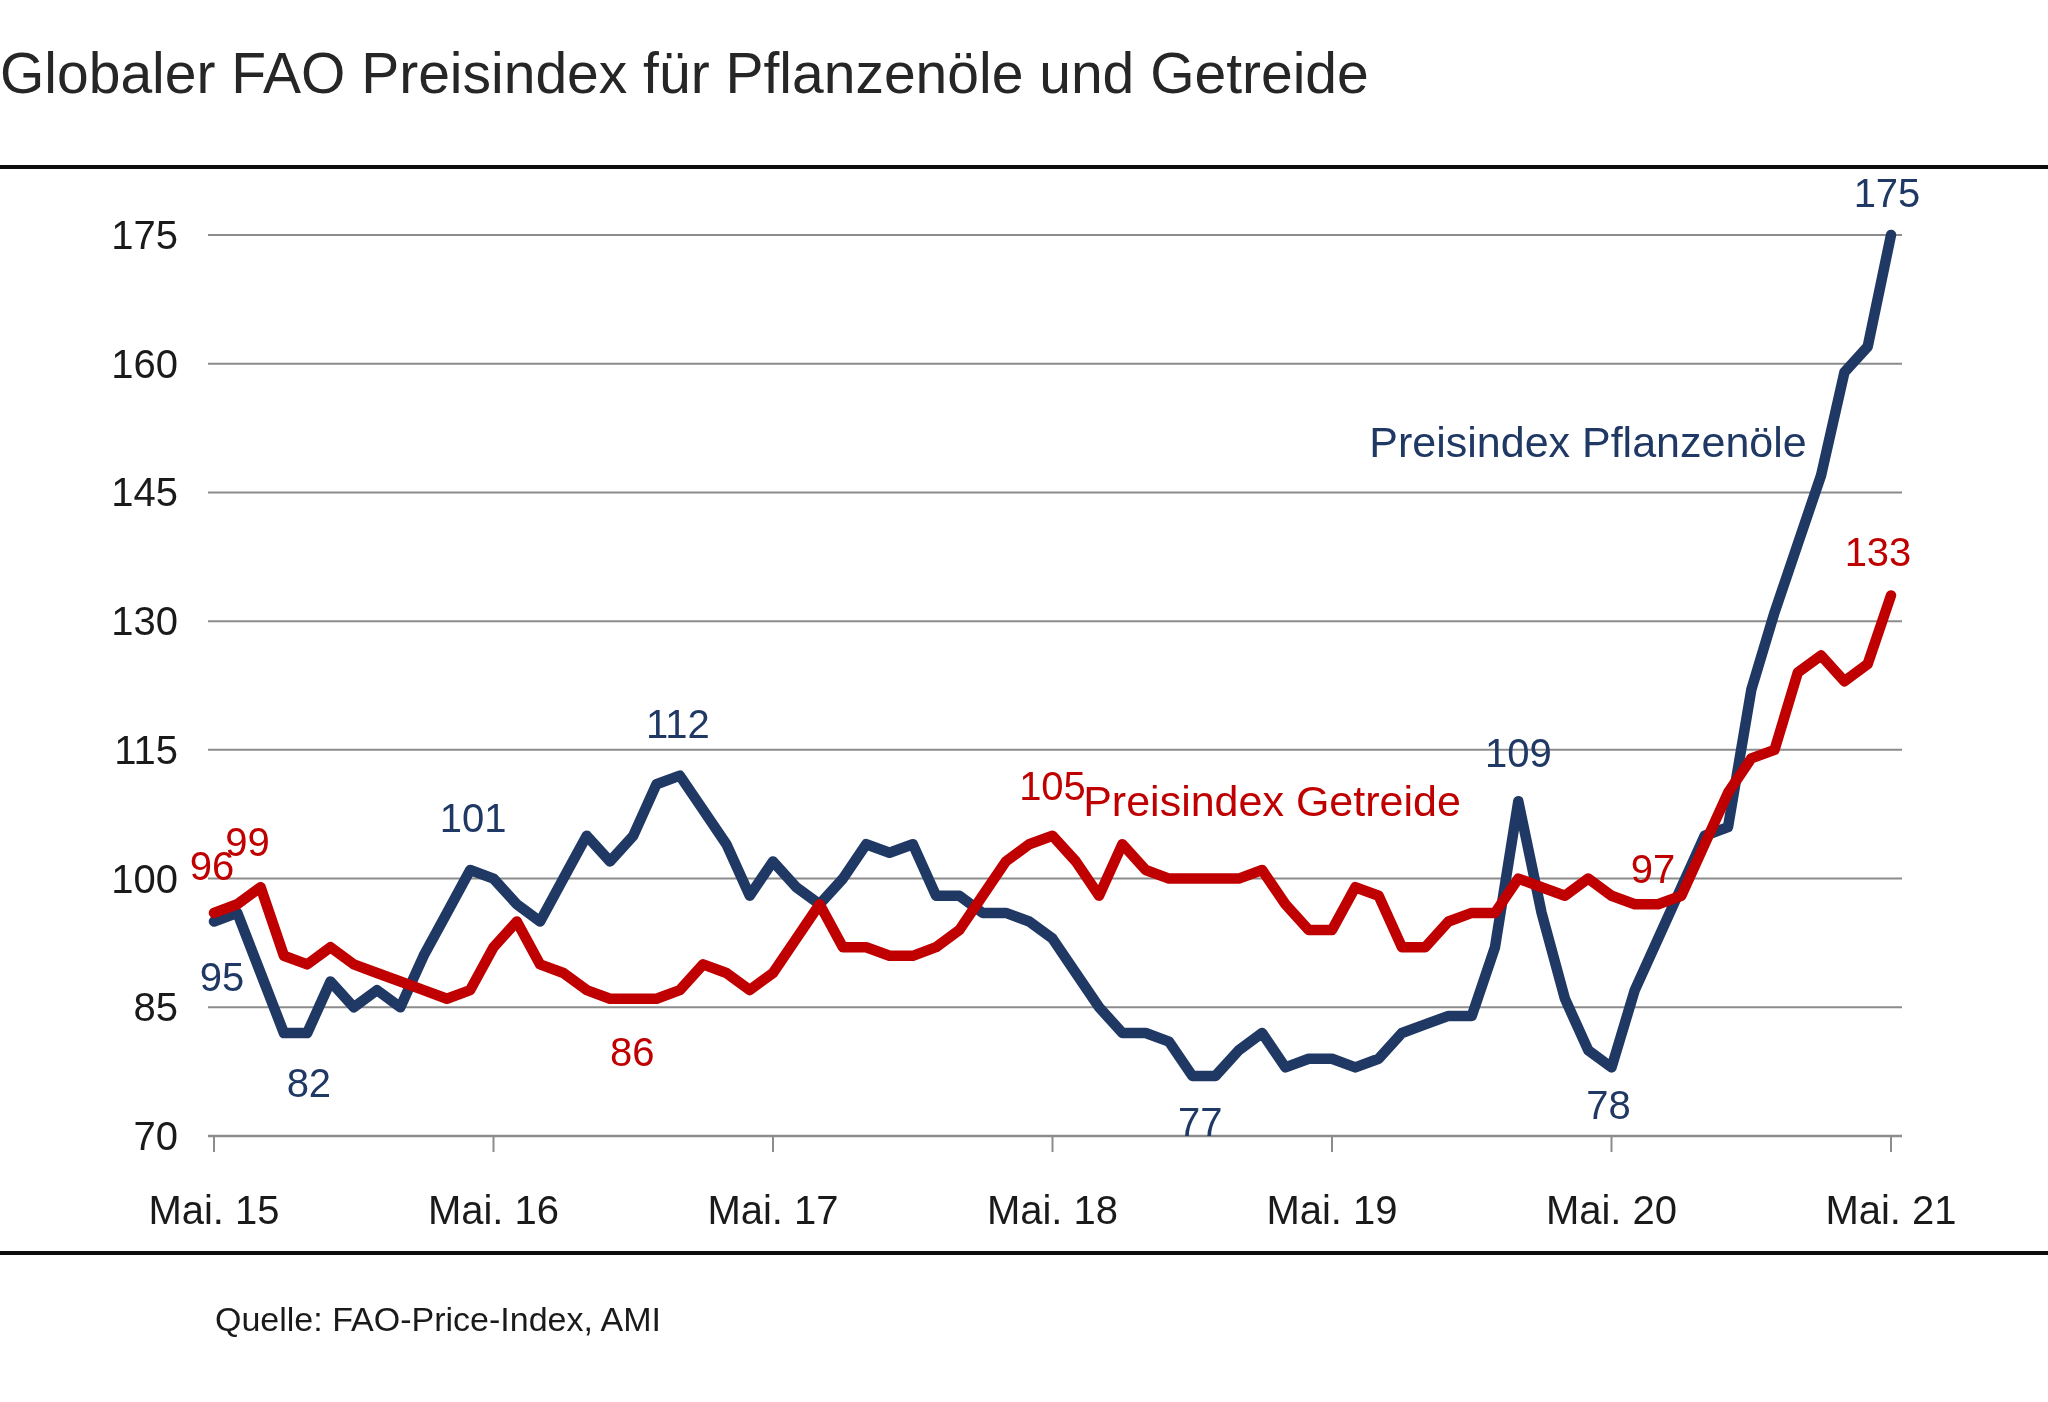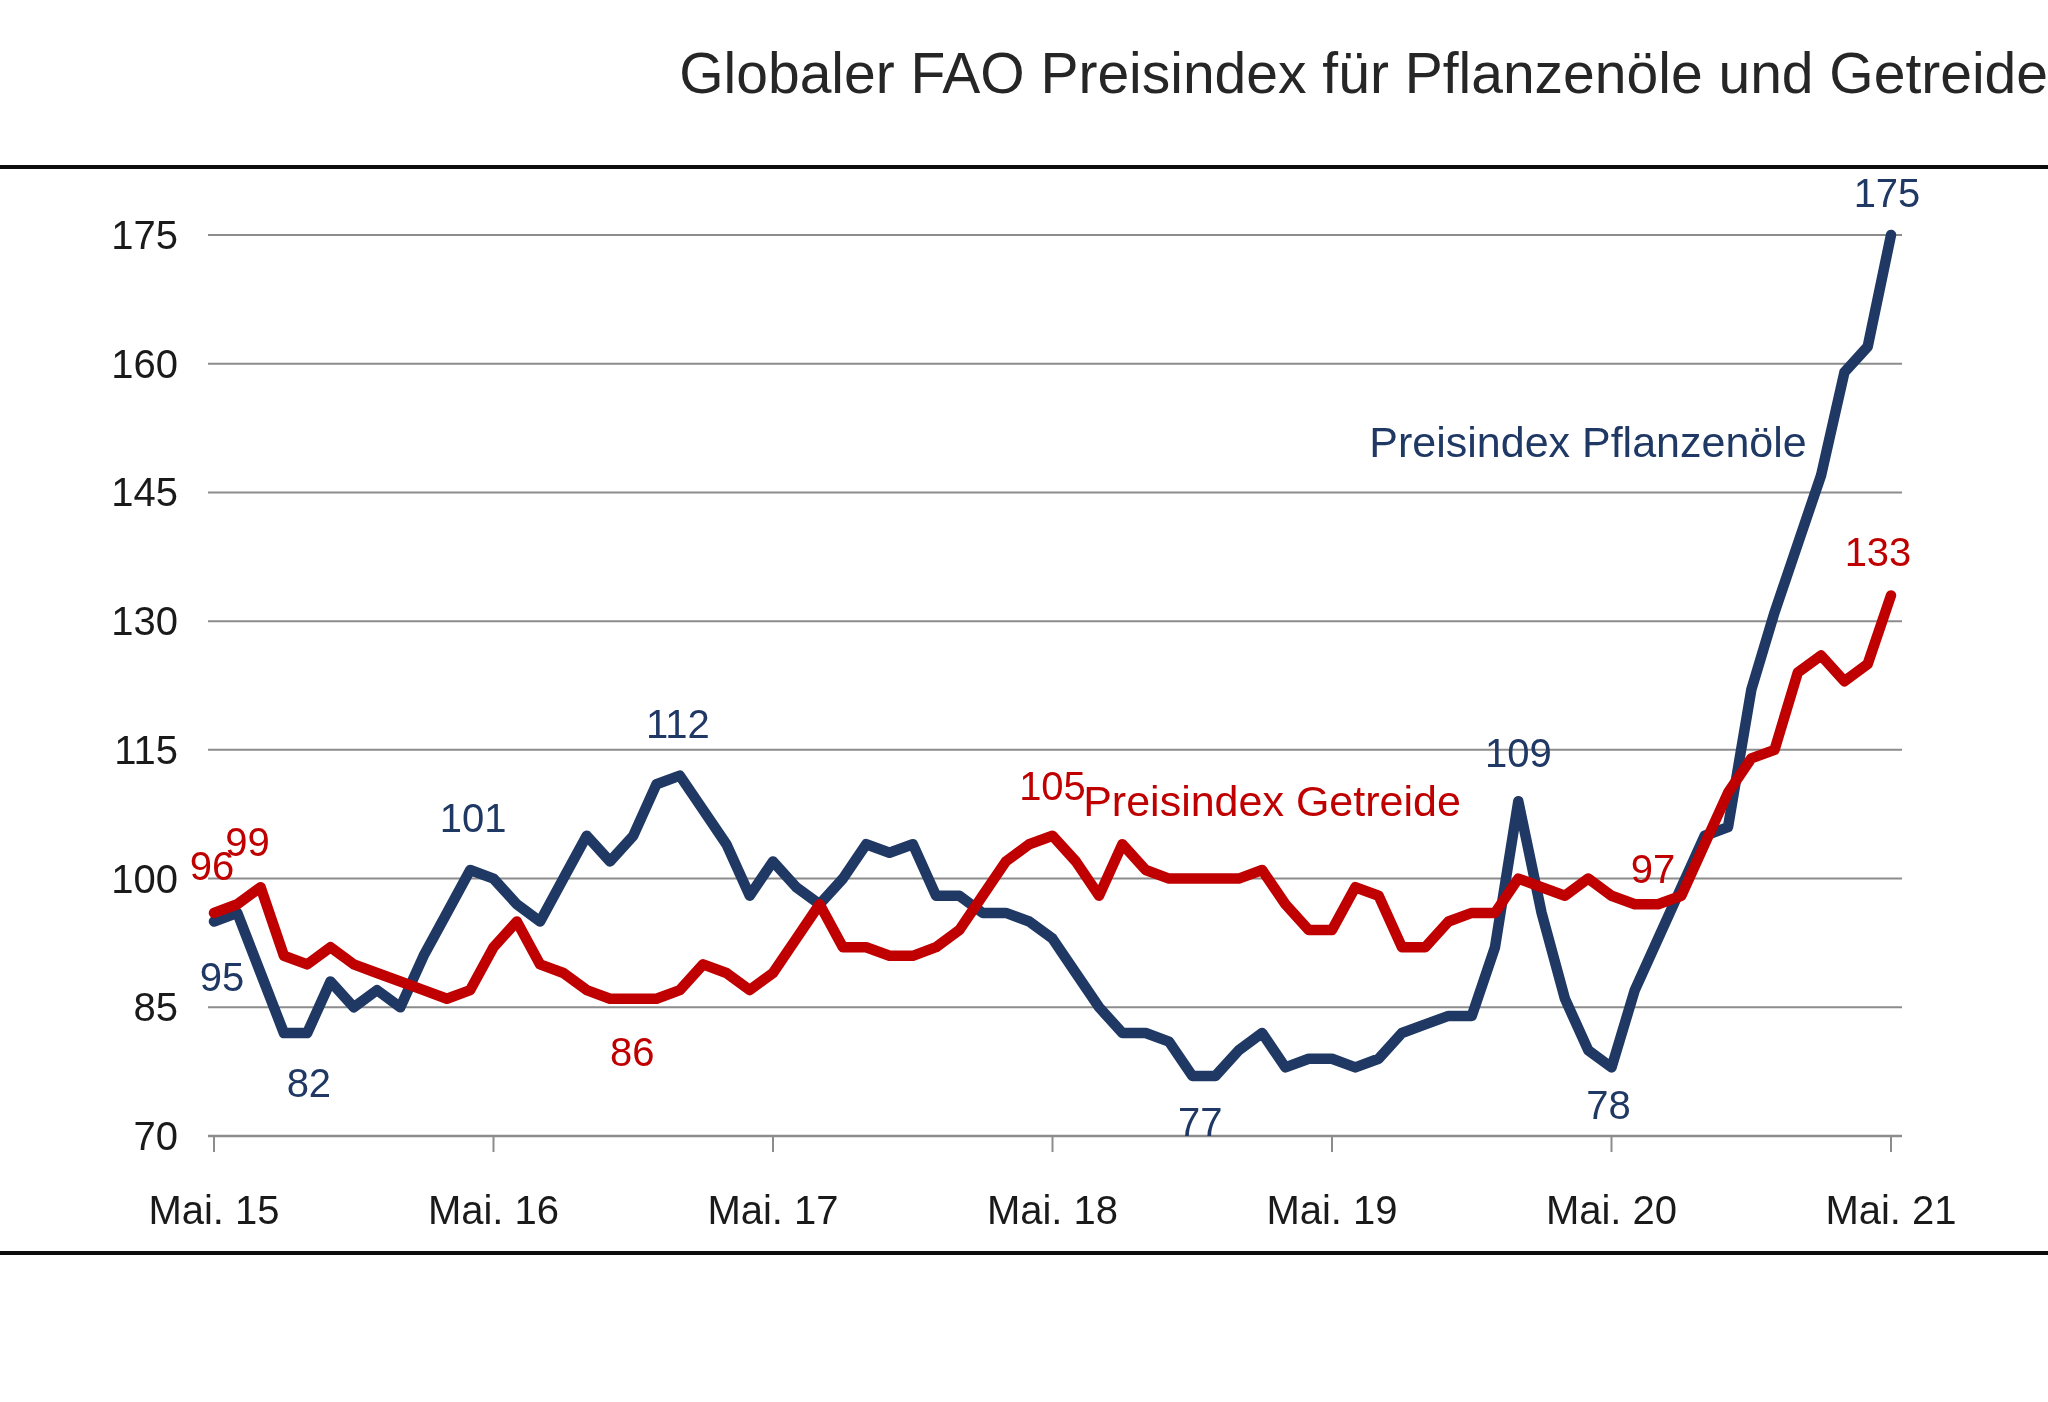--- a/index.html
+++ b/index.html
@@ -1,18 +1,18 @@
 <!DOCTYPE html>
 <html><head>
 <meta charset="utf-8">
 <style>
   html,body{margin:0;padding:0;background:#ffffff;}
   .page{position:relative;width:2048px;height:1402px;background:#ffffff;overflow:hidden;
         font-family:"Liberation Sans","DejaVu Sans",sans-serif;}
-  .page-title{position:absolute;top:40px;left:0;width:2048px;text-align:right;
+  .page-title{position:absolute;top:40px;left:0;width:2048px;text-align:left;
         font-size:57px;font-weight:300;color:#262626;letter-spacing:0px;margin:0;}
   .rule{position:absolute;left:0;width:2048px;height:4px;background:#0d0d0d;}
   .rule-top{top:165px;}
   .rule-bottom{top:1251px;}
   .source-note{position:absolute;left:215px;top:1300px;font-size:34px;color:#1a1a1a;}
   svg text{font-family:"Liberation Sans","DejaVu Sans",sans-serif;}
   .axis-label{font-size:40px;fill:#1a1a1a;}
   .ann{font-size:40px;}
   .legend{font-size:43px;}
 </style>
@@ -66,13 +66,14 @@
       <text x="677.8333333333334" y="737.6" text-anchor="middle" class="ann" fill="#1f3864">112</text>
       <text x="1052.5" y="799.6666666666667" text-anchor="middle" class="ann" fill="#c00000">105</text>
       <text x="1200.25" y="1135.9333333333334" text-anchor="middle" class="ann" fill="#1f3864">77</text>
       <text x="1518.3333333333335" y="767.3428571428572" text-anchor="middle" class="ann" fill="#1f3864">109</text>
       <text x="1608.5" y="1119.352380952381" text-anchor="middle" class="ann" fill="#1f3864">78</text>
       <text x="1653.0833333333335" y="883.3142857142857" text-anchor="middle" class="ann" fill="#c00000">97</text>
       <text x="1887" y="207" text-anchor="middle" class="ann" fill="#1f3864">175</text>
       <text x="1878" y="566.4" text-anchor="middle" class="ann" fill="#c00000">133</text>
     </svg>
   <div class="rule rule-bottom"></div>
+  <div class="source-note">Quelle: FAO-Price-Index, AMI</div>
 </div>
 
 </body></html>

